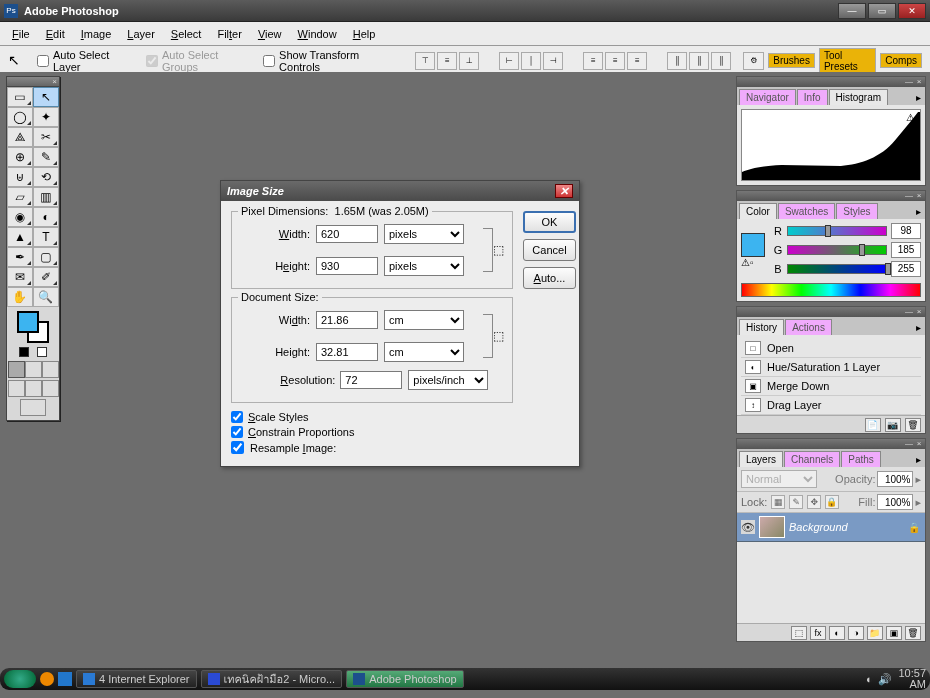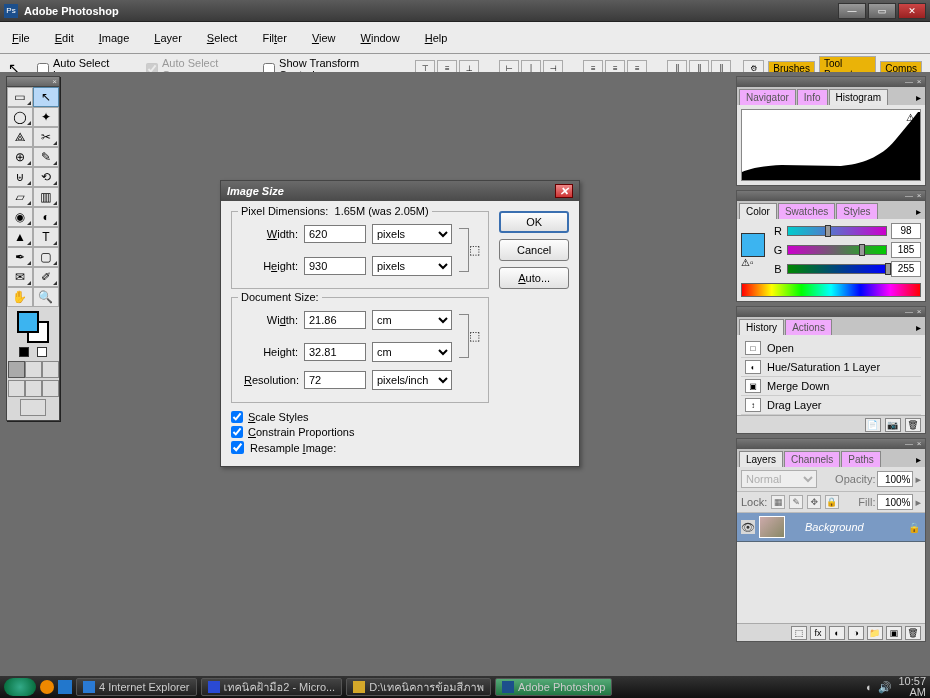--- a/index.html
+++ b/index.html
@@ -7,21 +7,21 @@
 
 
 .titlebar { background: linear-gradient(#5b5b5b, #3a3a3a); height: 22px; display: flex; align-items: center; padding: 0 4px; color: #fff; border-bottom: 1px solid #222; }
 .titlebar .ps-icon { width: 14px; height: 14px; background: #1c4f8c; margin-right: 6px; display: flex; align-items: center; justify-content: center; font-size: 8px; color: #fff; }
 .titlebar .title { font-weight: bold; flex: 1; }
 .win-controls { display: flex; gap: 2px; }
 .win-btn { width: 28px; height: 16px; background: linear-gradient(#999,#666); border: 1px solid #333; display: flex; align-items: center; justify-content: center; font-size: 9px; color: #fff; }
 .win-btn.close { background: linear-gradient(#c44, #922); }
 
 
-.menubar { background: #ececec; height: 32px; display: flex; align-items: center; padding: 0 4px; border-bottom: 1px solid #999; gap: 9px; }
+.menubar { background: #ececec; height: 24px; display: flex; align-items: center; padding: 0 4px; border-bottom: 1px solid #999; }
 .menubar span { padding: 2px 8px; cursor: default; }
 .menubar u { text-decoration: underline; }
 
 
 .optionsbar { background: #ececec; height: 30px; display: flex; align-items: center; padding: 0 8px; gap: 12px; border-bottom: 1px solid #999; }
 .optionsbar .move-icon { width: 18px; height: 18px; position: relative; }
 .optionsbar .move-icon::before { content: "↖"; font-size: 14px; position: absolute; }
 .chk { display: flex; align-items: center; gap: 4px; }
 .chk input { width: 12px; height: 12px; }
 .align-group { display: flex; gap: 2px; margin-left: 8px; }
@@ -54,21 +54,21 @@
 .dialog { position: absolute; left: 220px; top: 108px; width: 360px; background: #ededed; border: 1px solid #444; box-shadow: 2px 2px 4px rgba(0,0,0,0.3); }
 .dialog-title { background: linear-gradient(#6a6a6a, #4a4a4a); color: #fff; font-weight: bold; padding: 3px 6px; display: flex; align-items: center; font-style: italic; }
 .dialog-title .dlg-close { margin-left: auto; width: 18px; height: 14px; background: linear-gradient(#e88,#c33); border: 1px solid #600; display: flex; align-items: center; justify-content: center; }
 .dialog-body { padding: 10px 10px 12px 10px; display: flex; gap: 10px; }
 .dialog-left { flex: 1; }
 .dialog-right { width: 70px; display: flex; flex-direction: column; gap: 6px; }
 .dlg-btn { height: 22px; border: 1px solid #7a7a7a; background: linear-gradient(#fdfdfd,#e2e2e2); border-radius: 3px; display: flex; align-items: center; justify-content: center; padding: 0 8px; }
 .dlg-btn.primary { border: 2px solid #3a6fb0; }
 .fieldset { border: 1px solid #b0b0b0; padding: 8px 8px 8px 8px; margin-bottom: 8px; position: relative; }
 .fieldset .legend { position: absolute; top: -7px; left: 6px; background: #ededed; padding: 0 3px; }
-.field-row { display: flex; align-items: center; gap: 6px; margin: 4px 4px; }
+.field-row { display: flex; align-items: center; gap: 6px; margin: 4px 16px; justify-content: flex-end; }
 .field-row label { width: 54px; text-align: right; }
 .field-row input[type=text] { width: 62px; height: 18px; border: 1px solid #7a7a7a; background: #fff; padding: 0 4px; }
 .field-row select { width: 80px; height: 20px; border: 1px solid #7a7a7a; background: #fff; }
 .link-bracket { width: 10px; border: 1px solid #888; border-left: none; height: 44px; margin-left: 3px; }
 .link-icon { font-size: 12px; }
 .pixel-row { display: flex; align-items: center; }
 .constrain-col { display:flex; flex-direction:column; gap:4px; flex:1; }
 .chk-row { display: flex; align-items: center; gap: 5px; margin: 3px 0; }
 .chk-row input { width: 12px; height: 12px; }
 .resample-row { display: flex; align-items: center; gap: 6px; margin-top: 3px; }
@@ -116,26 +116,26 @@
 .layers-controls { display: flex; align-items: center; gap: 12px; padding: 3px 4px; background: #e0e0e0; border-bottom: 1px solid #bbb; }
 .layers-controls select { width: 76px; height: 18px; border: 1px solid #999; background: #f4f4f4; color: #999; }
 .opacity-group { display: flex; align-items: center; gap: 2px; margin-left: auto; font-size: 10px; color: #777; }
 .opacity-group input { width: 36px; height: 16px; border: 1px solid #999; background: #fff; font-size: 10px; text-align: right; padding-right: 2px; }
 .lock-row { display: flex; align-items: center; gap: 4px; padding: 2px 4px; background: #e0e0e0; border-bottom: 1px solid #bbb; font-size: 10px; color: #666; }
 .lock-ico { width: 14px; height: 14px; border: 1px solid #aaa; background: #eee; font-size: 9px; display:flex; align-items:center; justify-content:center; }
 .layers-list { height: 110px; background: #e6e6e6; overflow: auto; }
 .layer-row { display: flex; align-items: center; gap: 4px; padding: 3px 4px; background: #7a9ac4; color: #fff; border-bottom: 1px solid #567; }
 .layer-eye { width: 14px; height: 14px; display: flex; align-items: center; justify-content: center; font-size: 11px; color: #333; background: #d8d8d8; }
 .layer-thumb { width: 26px; height: 22px; border: 1px solid #fff; background: linear-gradient(135deg, #caa 0%, #886 100%); }
-.layer-name { font-style: italic; margin-left: 16px; }
+.layer-name { font-style: italic; }
 .layer-lock { margin-left: auto; font-size: 10px; }
 .layers-footer { height: 18px; background: #d8d8d8; border-top: 1px solid #aaa; display: flex; justify-content: flex-end; gap: 3px; padding: 2px 4px; }
 
 
-.taskbar { position: absolute; bottom: 0; left: 0; right: 0; height: 22px; background: linear-gradient(#333, #111); display: flex; align-items: center; padding: 0 4px; gap: 4px; color: #ccc; }
+.taskbar { position: absolute; bottom: 8px; left: 0; right: 0; height: 22px; background: linear-gradient(#333, #111); display: flex; align-items: center; padding: 0 4px; gap: 4px; color: #ccc; border-radius: 9px; }
 .start-orb { width: 32px; height: 18px; background: radial-gradient(circle, #3a8, #063); border-radius: 9px; }
 .task-item { height: 18px; background: linear-gradient(#444,#222); border: 1px solid #555; padding: 0 6px; display: flex; align-items: center; gap: 4px; border-radius: 2px; font-size: 10px; }
 .task-item.active { background: linear-gradient(#5a7,#274); }
 .task-icon { width: 12px; height: 12px; background: #27c; }
 .tray { margin-left: auto; display: flex; align-items: center; gap: 6px; font-size: 10px; }
 .clock { text-align: right; line-height: 1; }
 </style>
 </head>
 <body>
 
@@ -490,24 +490,20 @@
   <div style="width:14px;height:14px;background:#e80;border-radius:50%"></div>
   <div style="width:14px;height:14px;background:#27c"></div>
   <div class="task-item">
       <div class="task-icon" style="background:#2a7ad4"></div>
       <span>4 Internet Explorer</span>
     </div>
   <div class="task-item">
       <div class="task-icon" style="background:#2a4ad4"></div>
       <span>เทคนิคฝ้ามือ2 - Micro...</span>
     </div>
-  <div class="task-item">
-      <div class="task-icon" style="background:#d4a82a"></div>
-      <span>D:\เทคนิคการข้อมสีภาพ</span>
-    </div>
   <div class="task-item active">
       <div class="task-icon" style="background:#1c4f8c"></div>
       <span>Adobe Photoshop</span>
     </div>
   <div class="tray">
     <span>◐</span>
     <span>🔊</span>
     <div class="clock">
         <div><span>10:57</span></div>
         <div style="font-size:8px"><span>AM</span></div>

